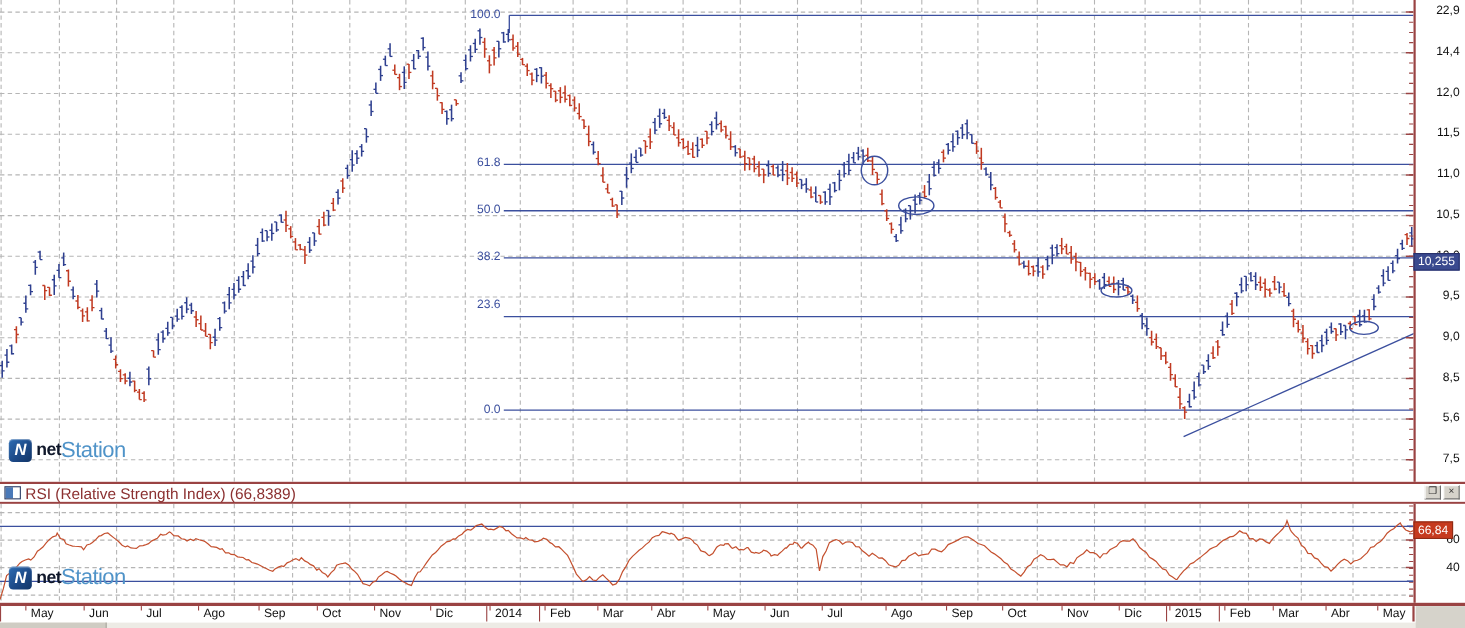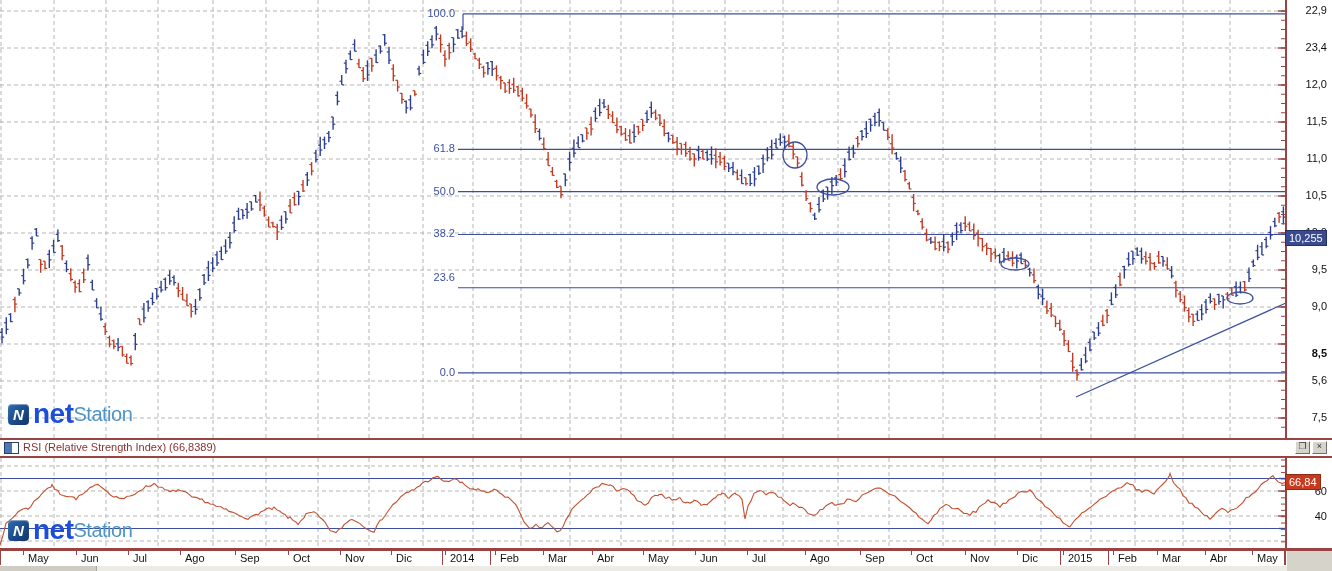--- a/index.html
+++ b/index.html
@@ -13,26 +13,26 @@
   .axis-col{position:absolute;left:1287px;width:45px;}
   .axis-lbl{position:absolute;right:5px;font-size:11px;color:#111;white-space:nowrap;}
   .badge{position:absolute;left:1285px;color:#fff;font-size:11px;line-height:14px;padding:0 3px;white-space:nowrap;z-index:5;}
   .price-badge{background:#3a4a8f;border:1px solid #27306b;margin-top:24px;}
   .rsi-badge{background:#c63a1e;border:1px solid #8f2a14;}
   .fib-lbl{position:absolute;width:50px;text-align:right;font-size:11px;color:#3b4f9e;}
   .logo{position:absolute;left:8px;display:flex;align-items:center;z-index:4;}
   .logo-icon{display:inline-flex;align-items:center;justify-content:center;width:21px;height:21px;border-radius:4px;
     background:linear-gradient(135deg,#2e6db4 0%,#1b4784 60%,#123566 100%);color:#fff;font-weight:bold;font-style:italic;
     font-size:15px;margin-right:4px;box-shadow:inset 0 1px 1px rgba(255,255,255,.45);}
-  .logo-net{font-size:28px;font-weight:bold;color:#1d4ed8;letter-spacing:-.5px;}
+  .logo-net{font-size:16px;font-weight:bold;color:#0f172a;letter-spacing:-.5px;}
   .logo-station{font-size:20px;color:#4f93c8;letter-spacing:-.5px;}
   .rsi-header{position:absolute;left:0;top:440px;width:1332px;height:16px;background:#fff;}
   .rsi-ind-icon{position:absolute;left:4px;top:2px;width:13px;height:10px;border:1px solid #2c3e66;
     background:linear-gradient(to right,#4a79b8 0 55%,#fff 55% 100%);}
-  .rsi-title{position:absolute;left:23px;top:1px;font-size:11px;color:#8b3030;white-space:nowrap;}
+  .rsi-title{position:absolute;left:23px;top:1px;font-size:14px;color:#8b3030;white-space:nowrap;}
   .win-btn{position:absolute;top:1px;width:13px;height:11px;background:#d6d3cb;border:1px solid;
     border-color:#fff #6f6f6f #6f6f6f #fff;font-size:9px;line-height:9px;text-align:center;color:#333;cursor:default;}
   .date-axis{position:absolute;left:0;top:551px;width:1332px;height:22px;background:#fff;}
   .date-tick{position:absolute;top:0;width:1px;height:4px;background:#9a4343;}
   .date-lbl{position:absolute;top:1px;font-size:11px;color:#111;white-space:nowrap;}
   .year-box{position:absolute;top:0;height:14px;border-left:1px solid #9a4343;border-right:1px solid #9a4343;}
   .date-side{position:absolute;background:#9a4343;}
   .scrollbar{position:absolute;left:0;top:566px;width:1332px;height:5px;background:#edebe5;}
   .scroll-thumb{position:absolute;left:0;top:0;width:96px;height:5px;background:#cfccc3;border-right:1px solid #aaa79e;}
   .corner{position:absolute;left:1287px;top:551px;width:45px;height:20px;background:#d6d3cb;}
@@ -1060,29 +1060,29 @@
         <div class="fib-lbl" style="left: 405px; top: 365.86px;">0.0</div>
       </div>
     <div class="logo" style="top:398px;">
       <span class="logo-icon">N</span>
       <span class="logo-net">net</span>
         <span class="logo-station">Station</span>
     </div>
     <div class="vaxis" style="top:0;height:438px;"></div>
     <div class="axis-col" id="price-axis" style="top:0;height:438px;">
         <div class="axis-lbl" style="top: 4px;">22,9</div>
-        <div class="axis-lbl" style="top: 41px;">23,4</div>
+        <div class="axis-lbl" style="top: 41px;">14,4</div>
         <div class="axis-lbl" style="top: 78px;">12,0</div>
         <div class="axis-lbl" style="top: 115px;">11,5</div>
         <div class="axis-lbl" style="top: 152px; margin-left: 36px;">11,0</div>
         <div class="axis-lbl" style="top: 189px;">10,5</div>
         <div class="axis-lbl" style="top: 226px;">10,0</div>
         <div class="axis-lbl" style="top: 263px;">9,5</div>
         <div class="axis-lbl" style="top: 300px;">9,0</div>
-        <div class="axis-lbl" style="top: 347px; font-weight: bold;">8,5</div>
+        <div class="axis-lbl" style="top: 337px;">8,5</div>
         <div class="axis-lbl" style="top: 374px;">5,6</div>
         <div class="axis-lbl" style="top: 411px;">7,5</div>
       </div>
     <div class="badge price-badge" style="top:206px;">10,255</div>
   </div>
 
   <div class="sep" style="top:438px;height:2px;"></div>
   <div class="sep" style="top:456px;height:2px;"></div>
   <div class="sep" style="top:548px;height:3px;"></div>
   <div class="sep" style="top:565px;height:1px;width:1286px;"></div>

